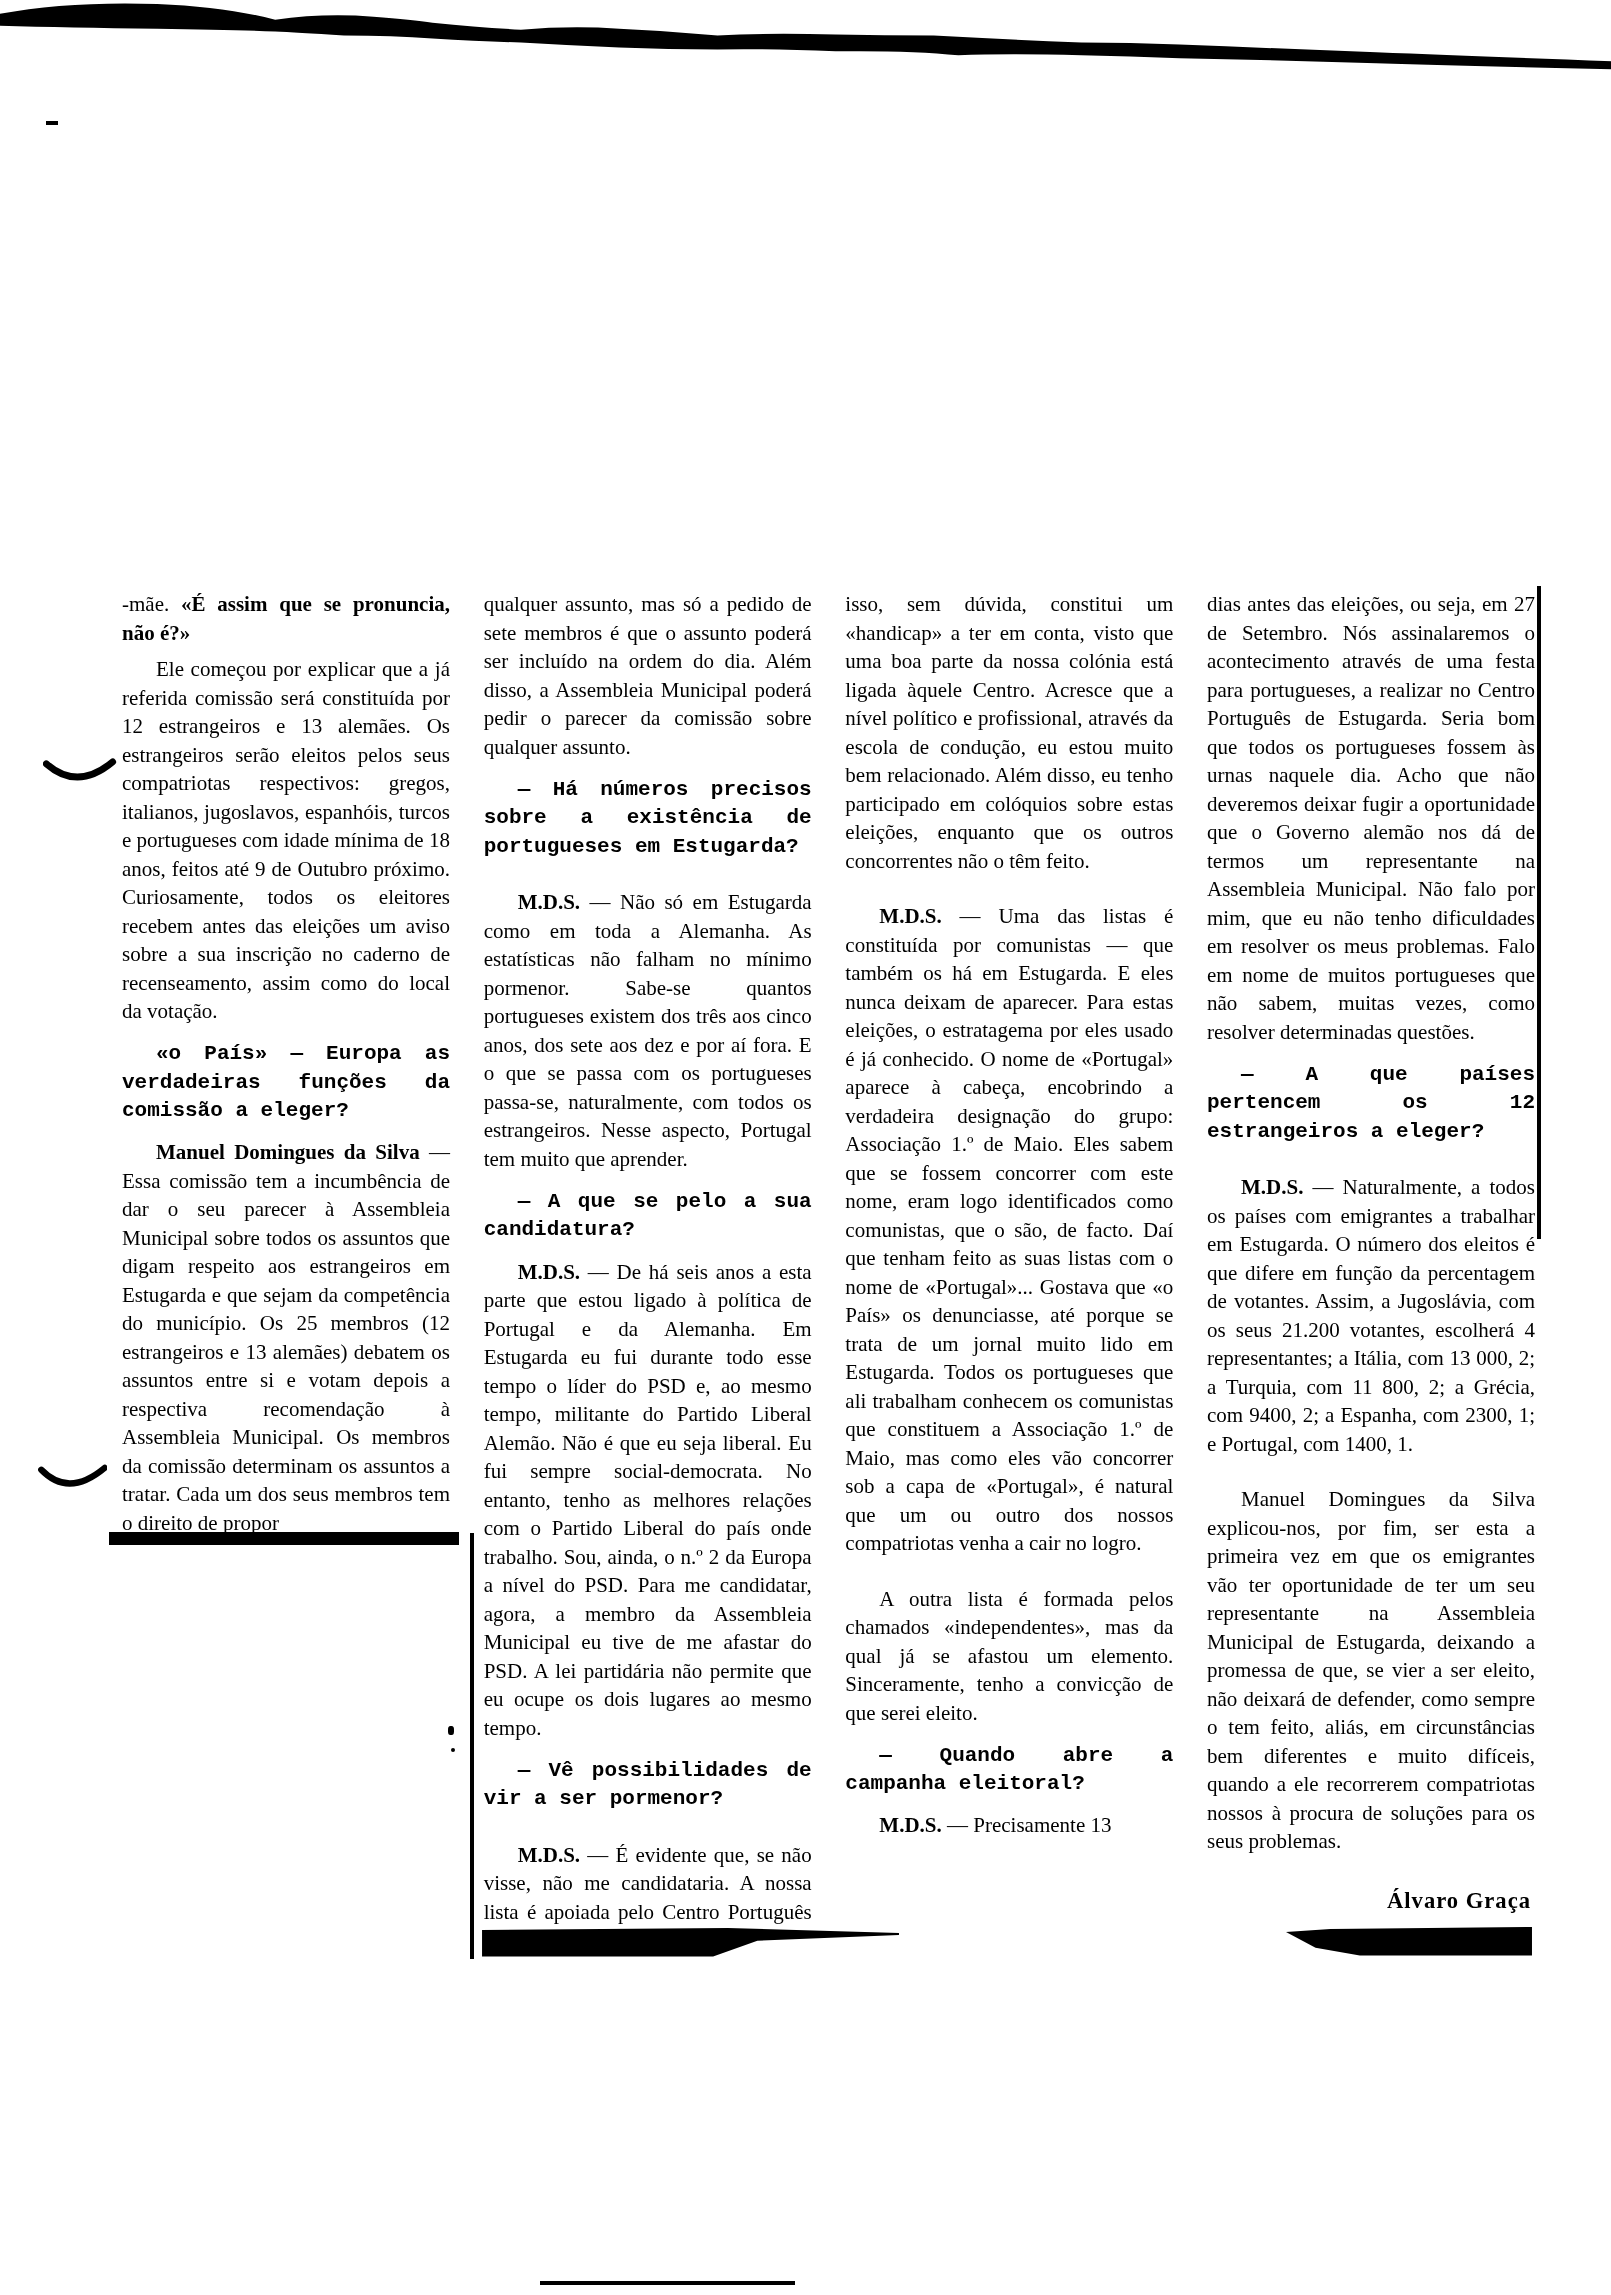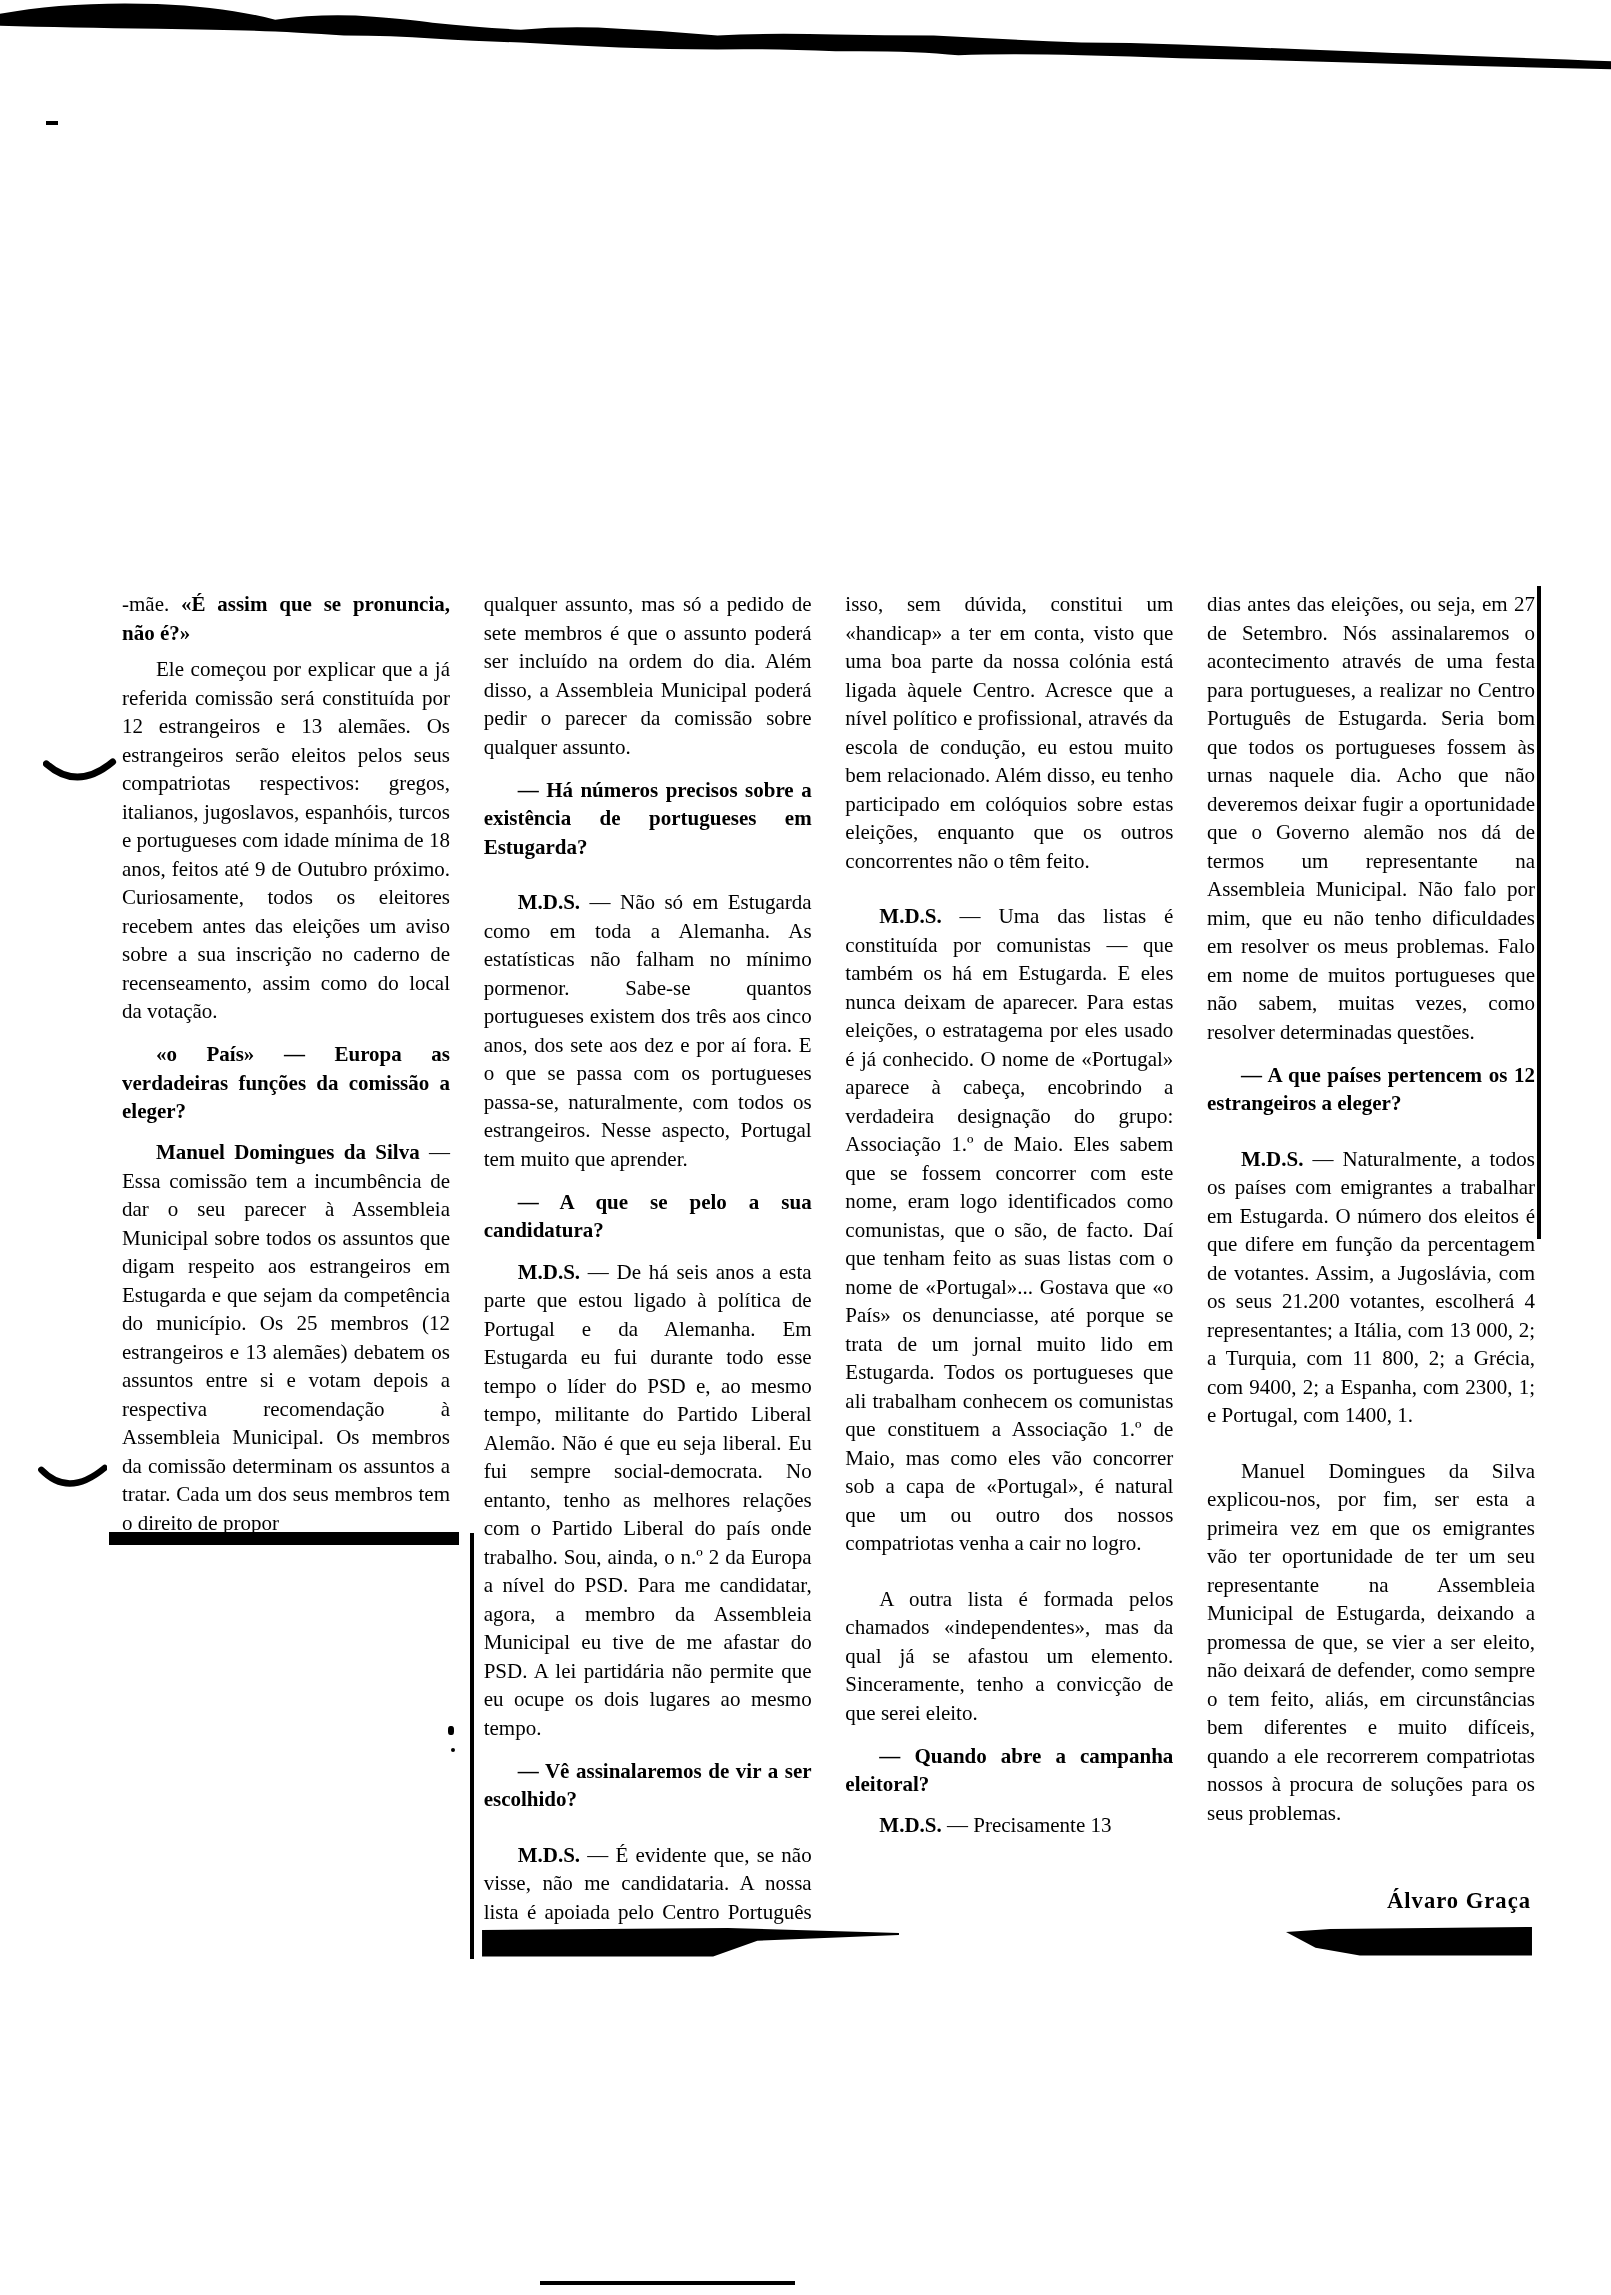--- a/index.html
+++ b/index.html
@@ -24,21 +24,21 @@
     gap: 17.7px;
   }
   .col {
     width: 344px;
     font-size: 21px;
     line-height: 28.5px;
     text-align: justify;
   }
   .para { margin: 8px; text-indent: 34px; }
   .para.continuation { text-indent: 0; }
-  .para.question { font-weight: bold; margin-top: 14.7px; margin-bottom: 12.8px; }
+  .para.question { font-weight: bold; margin-top: 14.7px; margin-bottom: 12.8px; font-family: Liberation Mono, monospace; }
   .para.gap { margin-top: 27px; }
   .para b { font-weight: bold; }
 
   
   .byline {
     position: absolute;
     right: 81px; top: 1865px;
     font-size: 22.6px;
     font-weight: bold;
     letter-spacing: 1px;
@@ -96,21 +96,21 @@
         <p class="para body"><span>Ele começou por explicar que a já referida comissão será constituída por 12 estrangeiros e 13 alemães. Os estrangeiros serão eleitos pelos seus compatriotas respectivos: gregos, italianos, jugoslavos, espanhóis, turcos e portugueses com idade mínima de 18 anos, feitos até 9 de Outubro próximo. Curiosamente, todos os eleitores recebem antes das eleições um aviso sobre a sua inscrição no caderno de recenseamento, assim como do local da votação.</span></p>
         <p class="para question"><b>«o País» — Europa as verdadeiras funções da comissão a eleger?</b></p>
         <p class="para body"><b>Manuel Domingues da Silva</b><span> — Essa comissão tem a incumbência de dar o seu parecer à Assembleia Municipal sobre todos os assuntos que digam respeito aos estrangeiros em Estugarda e que sejam da competência do município. Os 25 membros (12 estrangeiros e 13 alemães) debatem os assuntos entre si e votam depois a respectiva recomendação à Assembleia Municipal. Os membros da comissão determinam os assuntos a tratar. Cada um dos seus membros tem o direito de propor</span></p>
       </div>
     <div class="col">
         <p class="para continuation"><span>qualquer assunto, mas só a pedido de sete membros é que o assunto poderá ser incluído na ordem do dia. Além disso, a Assembleia Municipal poderá pedir o parecer da comissão sobre qualquer assunto.</span></p>
         <p class="para question"><b>— Há números precisos sobre a existência de portugueses em Estugarda?</b></p>
         <p class="para answer gap"><b>M.D.S.</b><span> — Não só em Estugarda como em toda a Alemanha. As estatísticas não falham no mínimo pormenor. Sabe-se quantos portugueses existem dos três aos cinco anos, dos sete aos dez e por aí fora. E o que se passa com os portugueses passa-se, naturalmente, com todos os estrangeiros. Nesse aspecto, Portugal tem muito que aprender.</span></p>
         <p class="para question"><b>— A que se pelo a sua candidatura?</b></p>
         <p class="para answer"><b>M.D.S.</b><span> — De há seis anos a esta parte que estou ligado à política de Portugal e da Alemanha. Em Estugarda eu fui durante todo esse tempo o líder do PSD e, ao mesmo tempo, militante do Partido Liberal Alemão. Não é que eu seja liberal. Eu fui sempre social-democrata. No entanto, tenho as melhores relações com o Partido Liberal do país onde trabalho. Sou, ainda, o n.º 2 da Europa a nível do PSD. Para me candidatar, agora, a membro da Assembleia Municipal eu tive de me afastar do PSD. A lei partidária não permite que eu ocupe os dois lugares ao mesmo tempo.</span></p>
-        <p class="para question"><b>— Vê assinalaremos de vir a ser escolhido?</b></p>
+        <p class="para question"><b>— Vê possibilidades de vir a ser pormenor?</b></p>
         <p class="para answer gap"><b>M.D.S.</b><span> — É evidente que, se não visse, não me candidataria. A nossa lista é apoiada pelo Centro Português de Estugarda e</span></p>
       </div>
     <div class="col">
         <p class="para continuation"><span>isso, sem dúvida, constitui um «handicap» a ter em conta, visto que uma boa parte da nossa colónia está ligada àquele Centro. Acresce que a nível político e profissional, através da escola de condução, eu estou muito bem relacionado. Além disso, eu tenho participado em colóquios sobre estas eleições, enquanto que os outros concorrentes não o têm feito.</span></p>
         <p class="para answer gap"><b>M.D.S.</b><span> — Uma das listas é constituída por comunistas — que também os há em Estugarda. E eles nunca deixam de aparecer. Para estas eleições, o estratagema por eles usado é já conhecido. O nome de «Portugal» aparece à cabeça, encobrindo a verdadeira designação do grupo: Associação 1.º de Maio. Eles sabem que se fossem concorrer com este nome, eram logo identificados como comunistas, que o são, de facto. Daí que tenham feito as suas listas com o nome de «Portugal»... Gostava que «o País» os denunciasse, até porque se trata de um jornal muito lido em Estugarda. Todos os portugueses que ali trabalham conhecem os comunistas que constituem a Associação 1.º de Maio, mas como eles vão concorrer sob a capa de «Portugal», é natural que um ou outro dos nossos compatriotas venha a cair no logro.</span></p>
         <p class="para body gap"><span>A outra lista é formada pelos chamados «independentes», mas da qual já se afastou um elemento. Sinceramente, tenho a convicção de que serei eleito.</span></p>
         <p class="para question"><b>— Quando abre a campanha eleitoral?</b></p>
         <p class="para answer"><b>M.D.S.</b><span> — Precisamente 13</span></p>
       </div>
     <div class="col">

